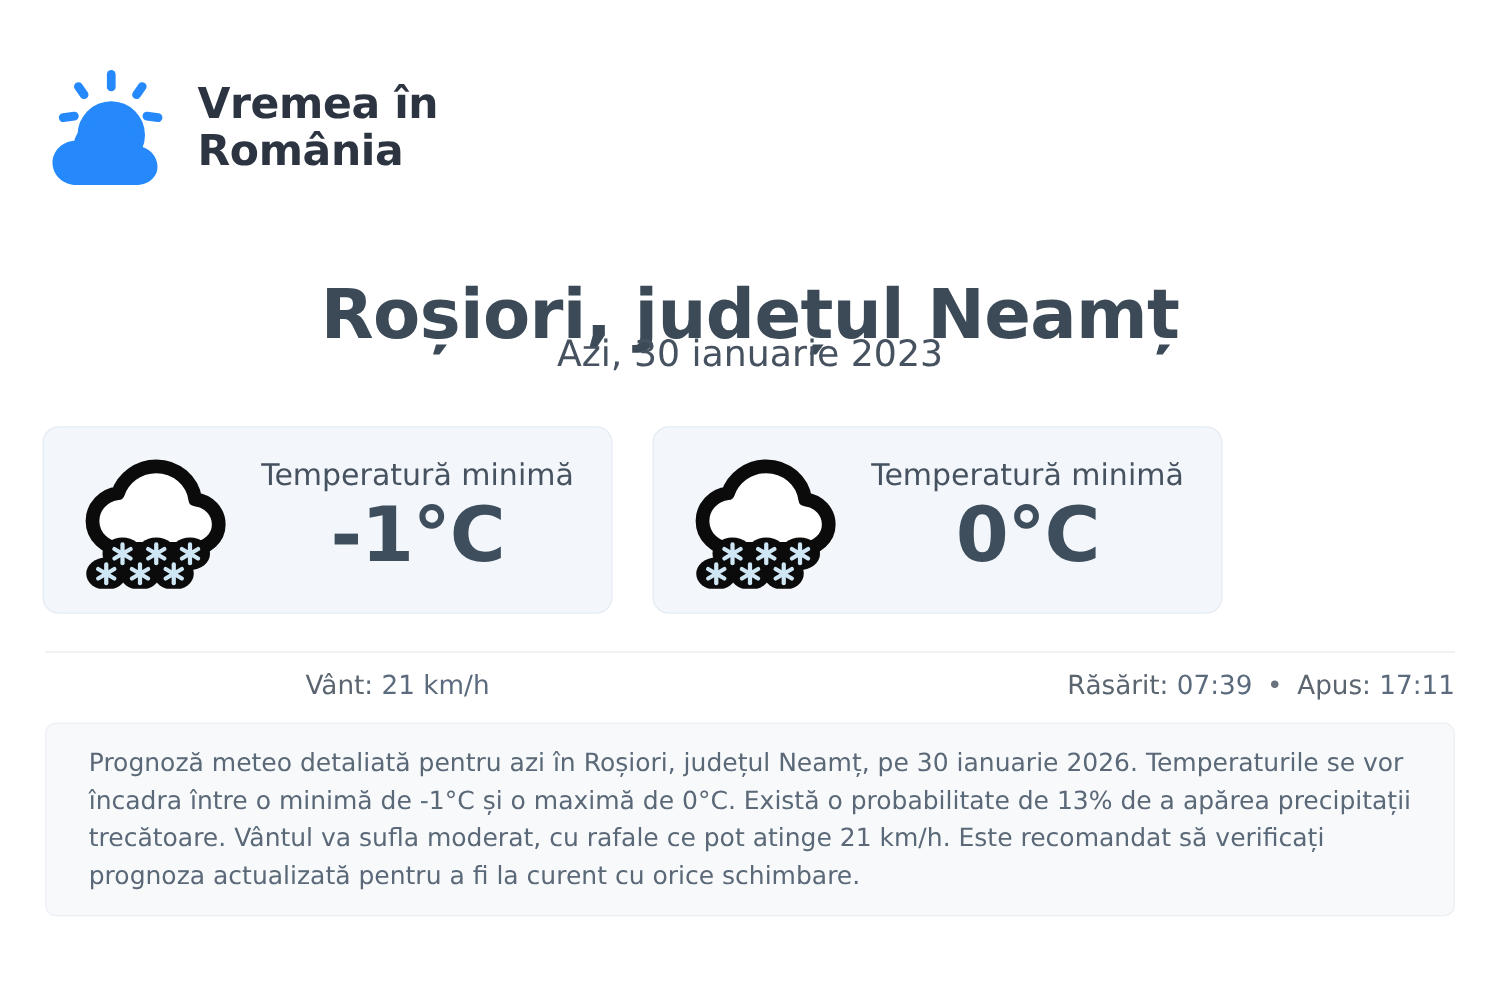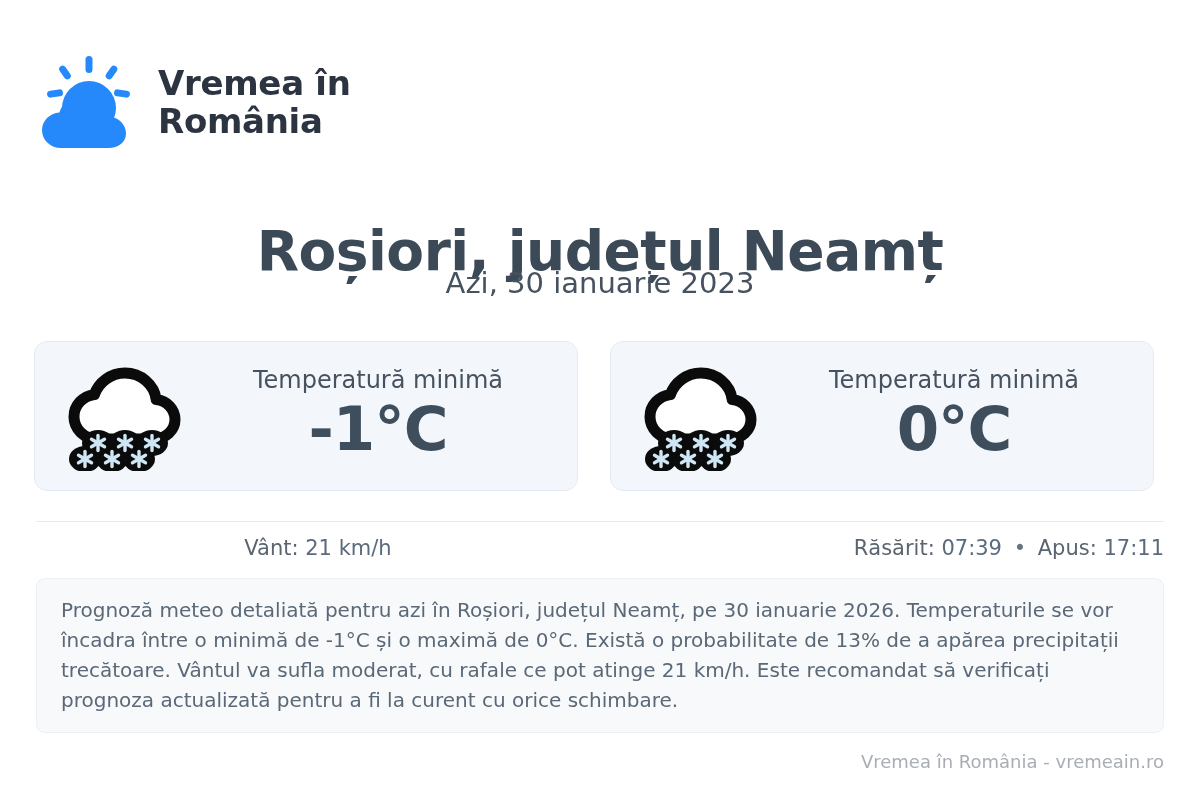--- a/index.html
+++ b/index.html
@@ -51,21 +51,21 @@
     text-align: center;
     font-size: 29px;
     font-weight: normal;
     color: #46525f;
   }
 
   
   .cards {
     position: absolute;
     left: 34px; top: 341px;
-    width: 1120px; height: 150px;
+    width: 944px; height: 150px;
     display: flex;
     gap: 32px;
   }
   .card {
     flex: 1 1 0;
     background: #f3f7fc;
     border: 1px solid #e4ebf3;
     border-radius: 13px;
     display: flex;
     align-items: center;
@@ -118,21 +118,21 @@
   .bullet-sep { color: #6b747e; padding: 0 5px; }
 
   
   .description {
     position: absolute;
     left: 36px; top: 578px;
     width: 1128px; height: 155px;
     background: #f7f9fb;
     border: 1px solid #eceff3;
     border-radius: 9px;
-    padding: 16px 22px 0 24px;
+    padding: 16px 22px 0 34px;
     overflow: hidden;
   }
   .description p {
     margin: 0;
     font-size: 20px;
     line-height: 30px;
     color: #5a6877;
   }
 
   
@@ -295,15 +295,14 @@
       <span class="bullet-sep">•</span>
       <span>Apus:</span>
       <span class="val">17:11</span>
     </div>
   </div>
 
   <div class="description">
     <p>Prognoză meteo detaliată pentru azi în Roșiori, județul Neamț, pe 30 ianuarie 2026. Temperaturile se vor încadra între o minimă de -1°C și o maximă de 0°C. Există o probabilitate de 13% de a apărea precipitații trecătoare. Vântul va sufla moderat, cu rafale ce pot atinge 21 km/h. Este recomandat să verificați prognoza actualizată pentru a fi la curent cu orice schimbare.</p>
   </div>
 
-  <div class="footer">Vremea în România - vremeain.ro</div>
 
 </div>
 
 </body></html>

